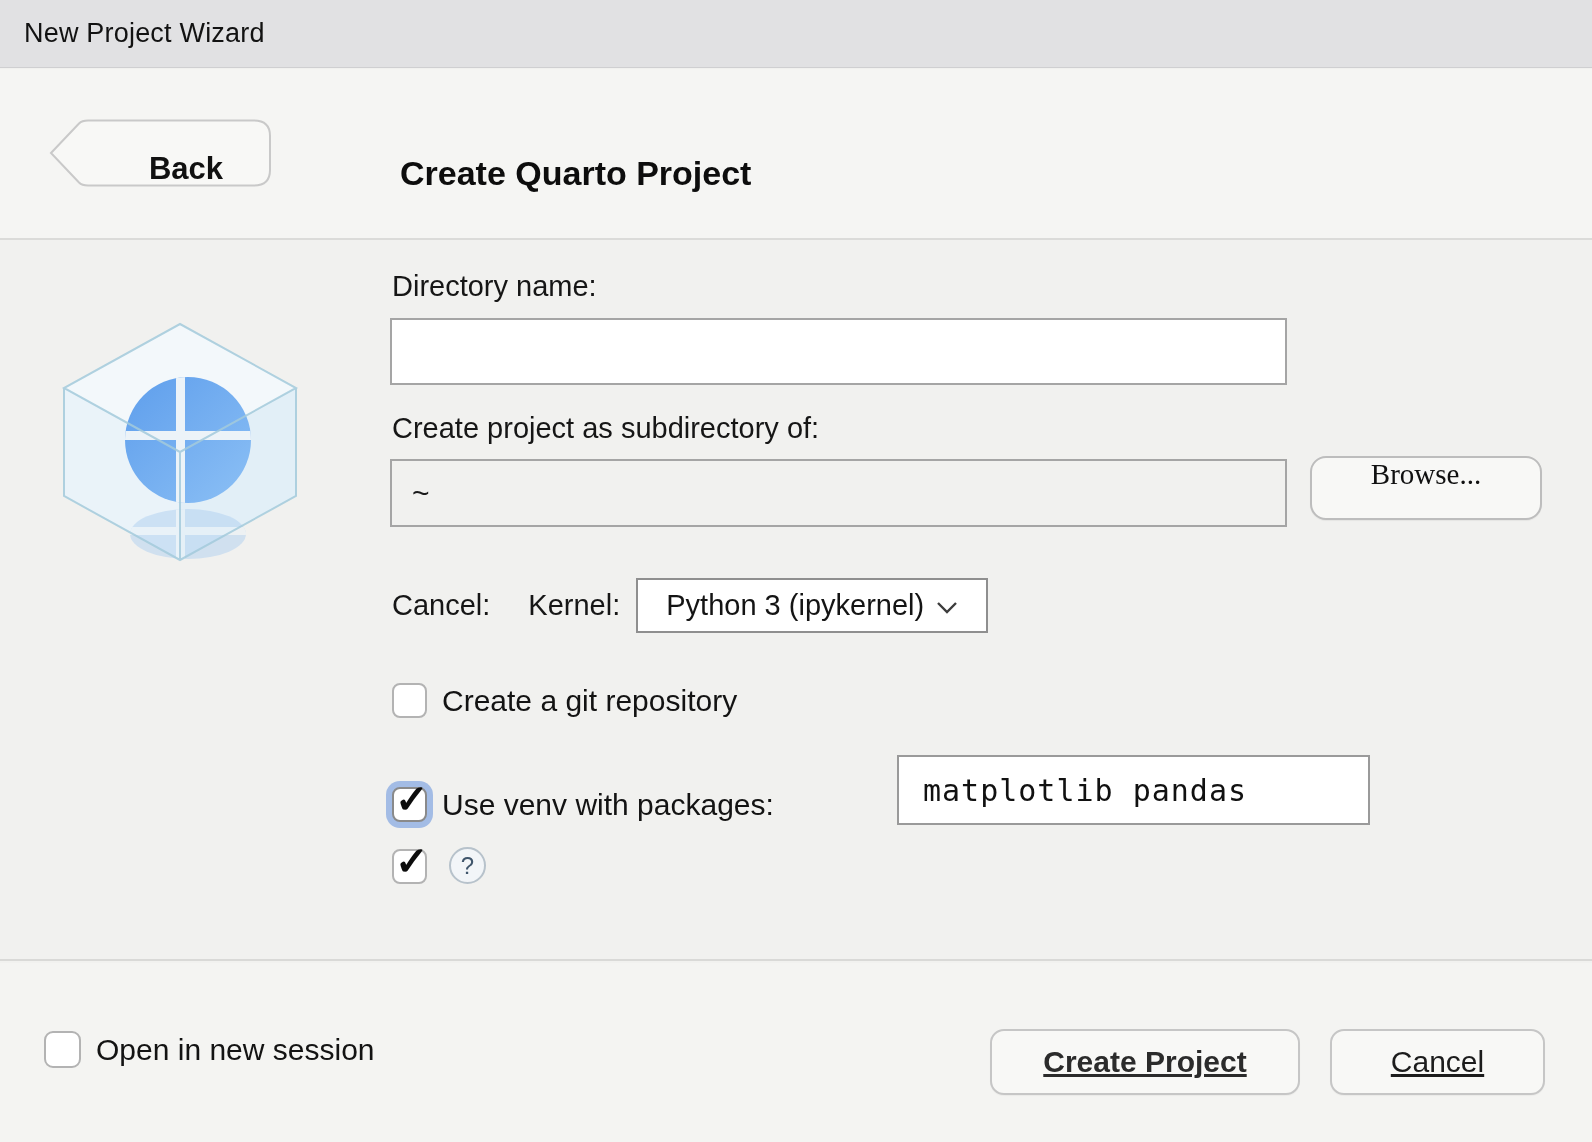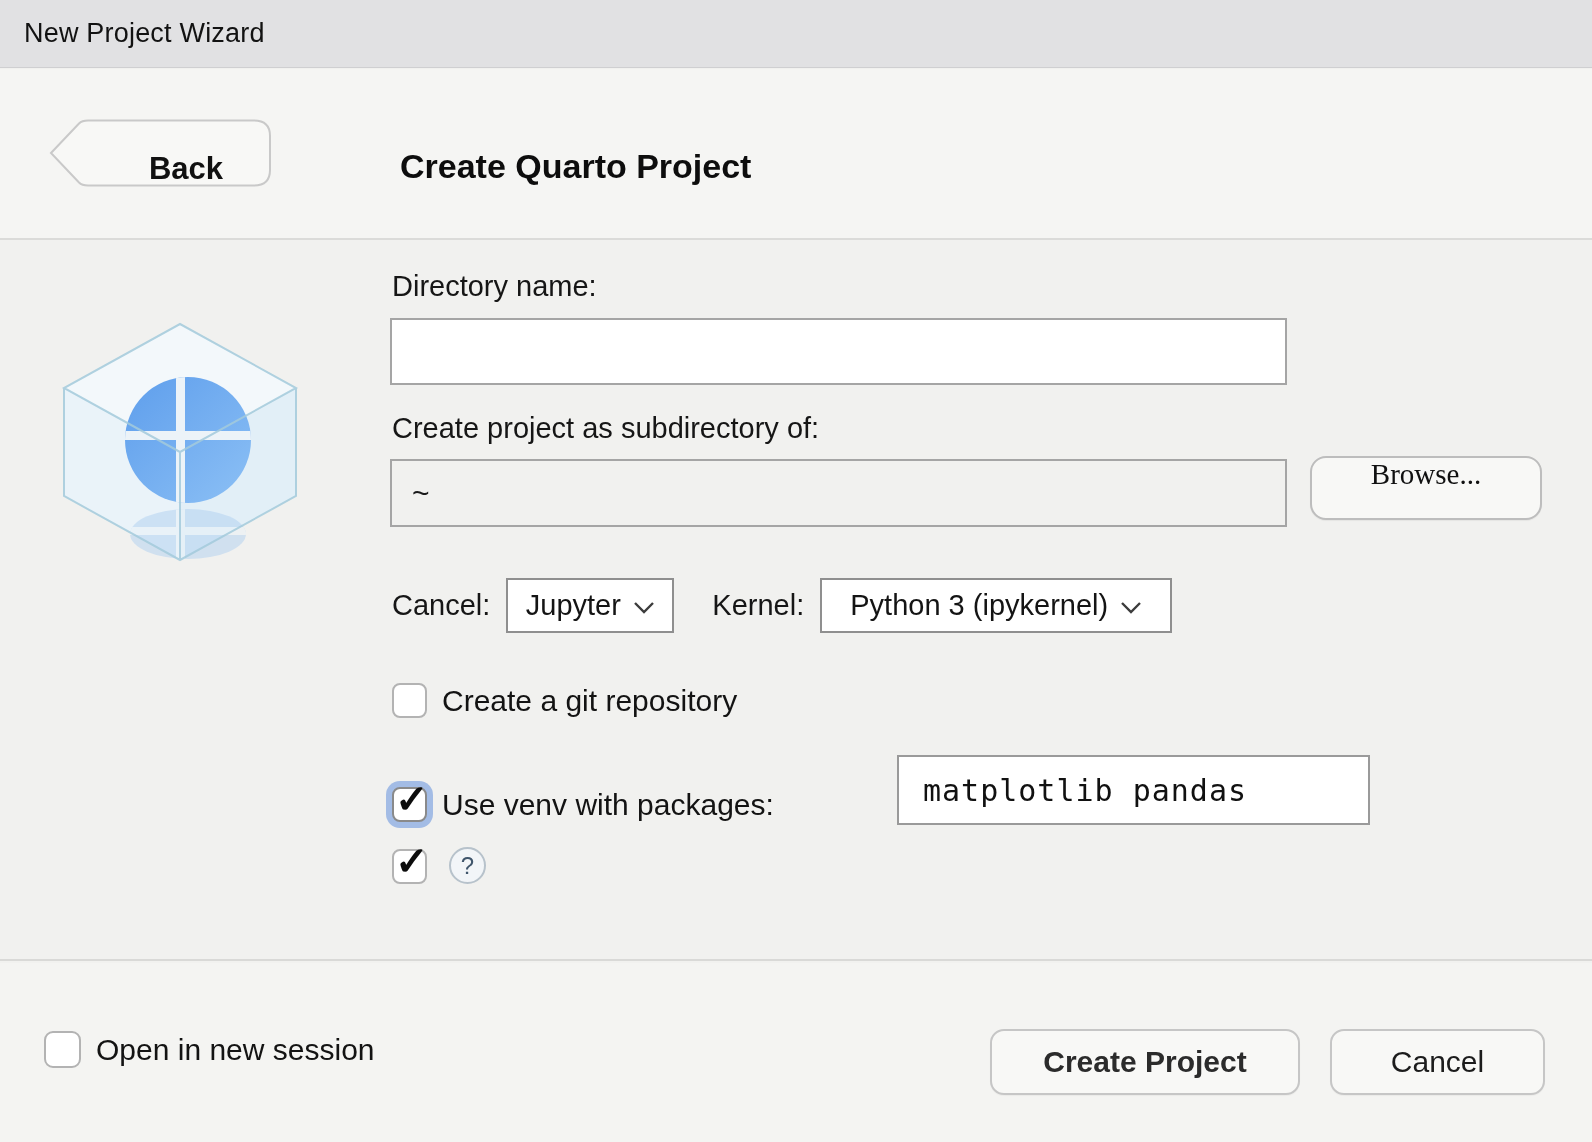--- a/index.html
+++ b/index.html
@@ -23,21 +23,21 @@
   .back-btn {
     position:absolute; left:48px; top:49px; width:226px; height:70px; cursor:pointer;
   }
   .back-btn svg { position:absolute; left:0; top:0; }
   .back-btn .back-label {
     position:absolute; left:58px; top:16px; width:160px; height:70px;
     display:flex; align-items:center; justify-content:center;
     font-size:31px; font-weight:bold; color:#111;
   }
   .page-title {
-    position:absolute; left:400px; top:1px; height:192px;
+    position:absolute; left:400px; top:8px; height:192px;
     display:flex; align-items:center;
     font-size:34px; font-weight:bold; color:#0d0d0d;
   }
 
   
   .main {
     position:absolute; left:0; top:242px; width:1592px; height:719px;
     background:#f1f1ef; border-bottom:2px solid #d9d9d7;
   }
   .quarto-logo { position:absolute; left:46px; top:74px; }
@@ -118,20 +118,21 @@
     background:#f4f4f2;
   }
   .session-row { position:absolute; left:44px; top:68px; display:flex; align-items:center; }
   .session-row .checkbox { width:37px; height:37px; flex-basis:37px; border-radius:9px; }
   .footer-btn {
     position:absolute; top:66px; height:66px;
     background:#f8f8f6; border:2px solid #c6c6c6; border-radius:14px;
     display:flex; align-items:center; justify-content:center;
     font-size:30px; color:#1c1c1c; cursor:pointer;
     box-shadow:0 1px 1px rgba(0,0,0,0.04);
+    text-decoration:underline;
   }
   .create-btn { left:990px; width:310px; font-weight:bold; color:#2b2b2b; }
   .cancel-btn { left:1330px; width:215px; }
 </style>
 </head>
 <body>
 
 <div id="app">
 
   <div class="titlebar">
@@ -194,26 +195,20 @@
       <input class="text-input input-dir" type="text" value="" style="">
 
       <div class="field-label lbl-subdir">Create project as subdirectory of:</div>
       <input class="text-input input-subdir" type="text" value="~" style="">
       <div class="browse-btn">
         <span>Browse...</span>
       </div>
 
       <div class="engine-row">
         <span class="select-label">Cancel:</span>
-        <div class="select-box select-engine">
-          <span>Jupyter</span>
-          <svg class="chevron" width="22" height="14" viewBox="0 0 22 14">
-            <polyline points="2,2 11,11 20,2" fill="none" stroke="#3c3c3c" stroke-width="2.4"></polyline>
-          </svg>
-        </div>
         <span class="select-label kernel-label">Kernel:</span>
         <div class="select-box select-kernel">
           <span>Python 3 (ipykernel)</span>
           <svg class="chevron" width="22" height="14" viewBox="0 0 22 14">
             <polyline points="2,2 11,11 20,2" fill="none" stroke="#3c3c3c" stroke-width="2.4"></polyline>
           </svg>
         </div>
       </div>
 
       <div class="check-row row-git">

